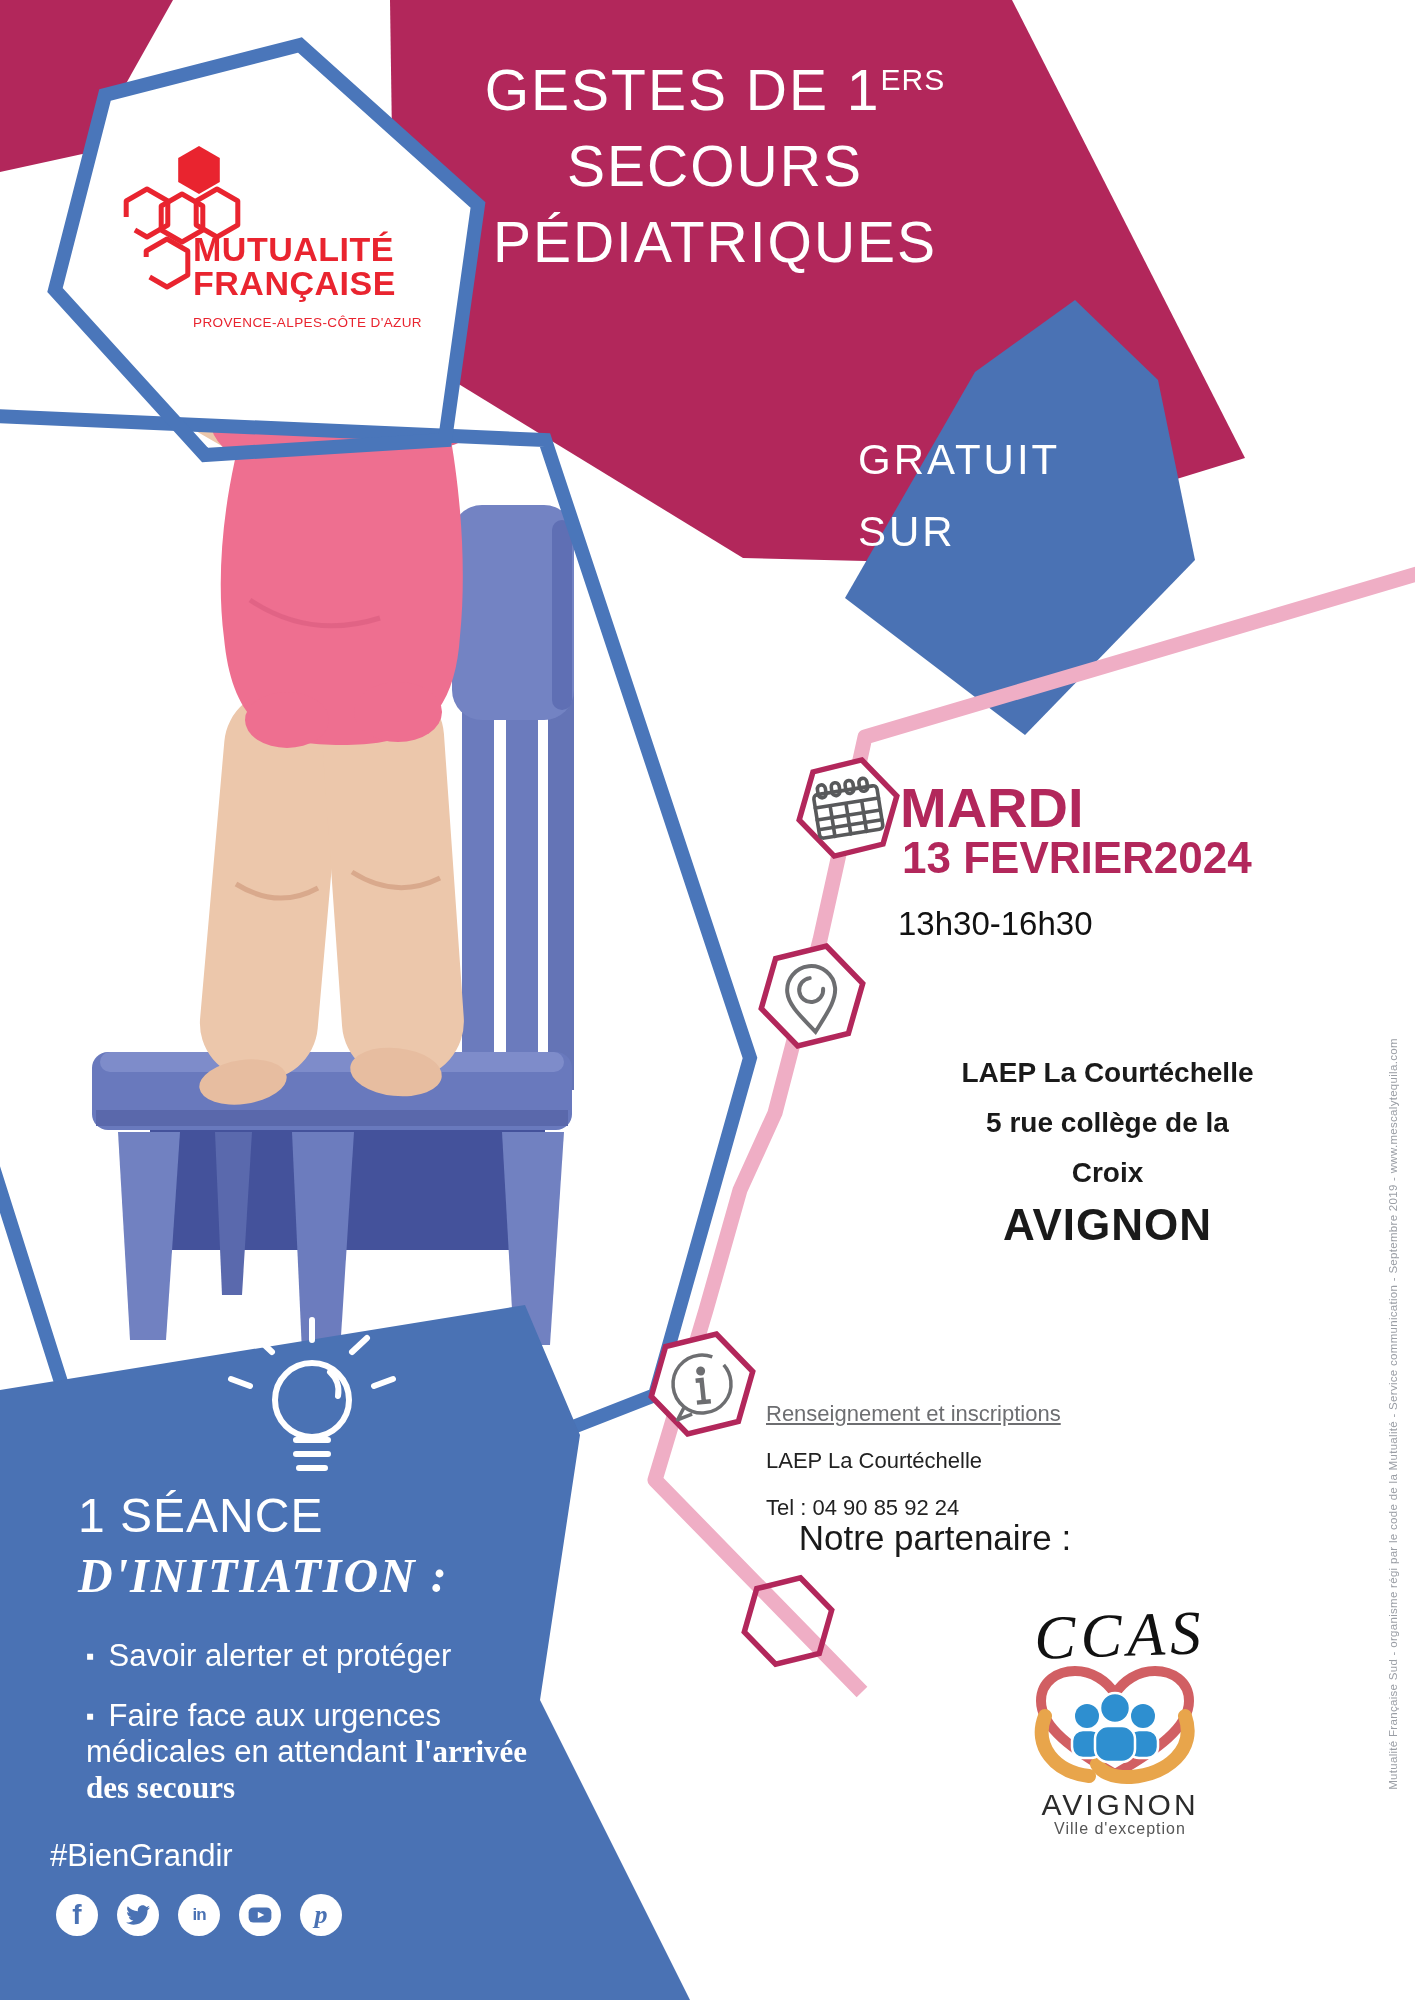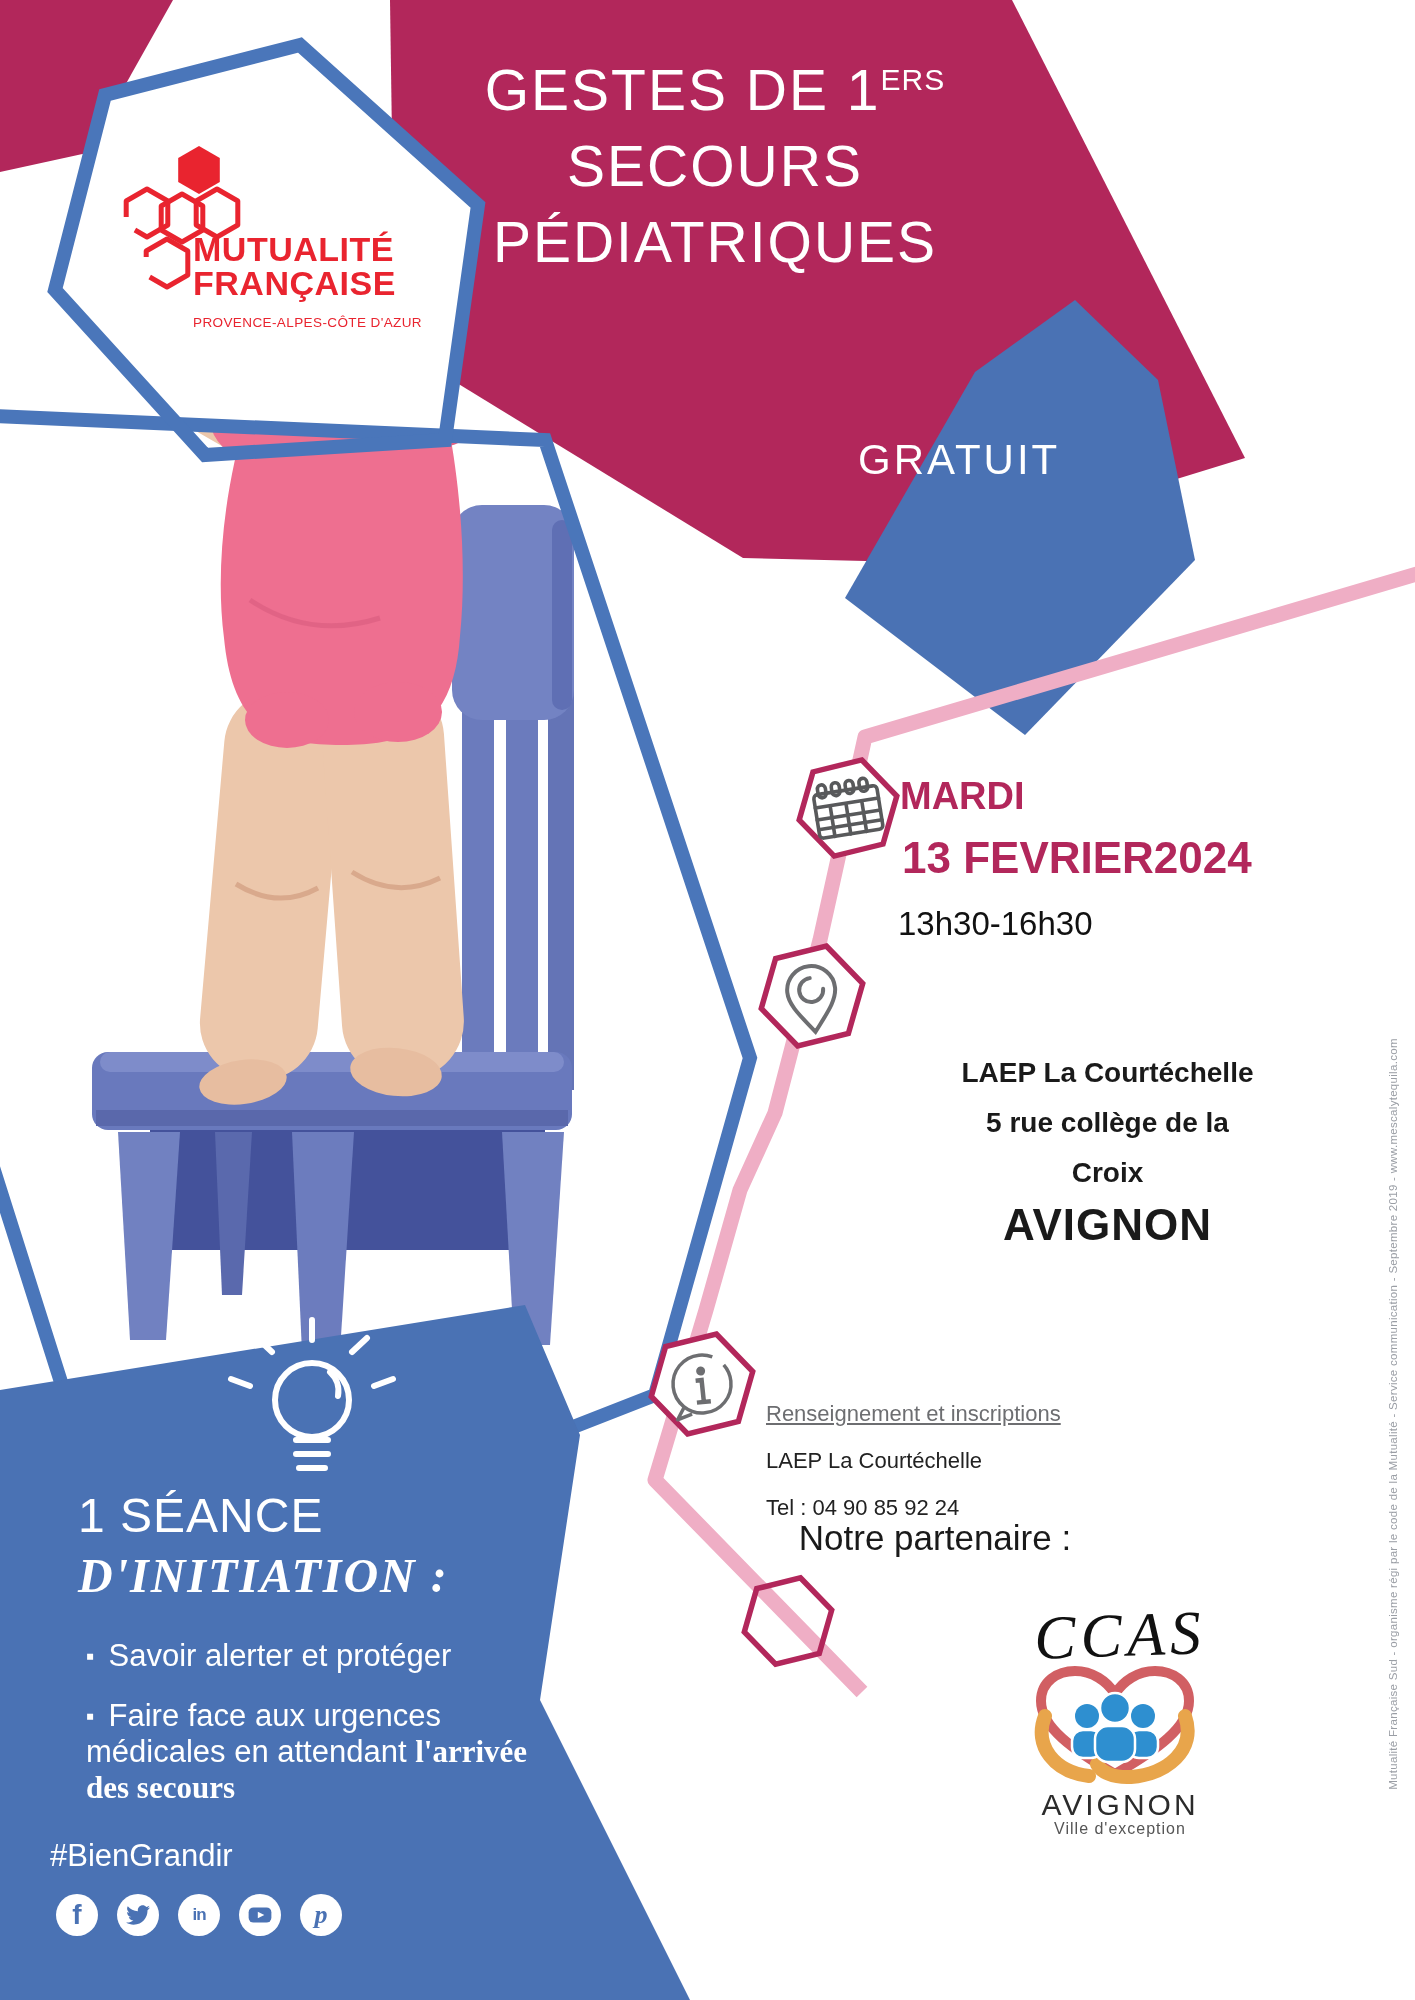--- a/index.html
+++ b/index.html
@@ -13,21 +13,21 @@
   .title-block sup{font-size:30px;letter-spacing:1px;}
   
   .logo-text{left:193px;top:232px;color:#e9242f;line-height:34px;}
   .logo-name{font-size:34px;font-weight:bold;letter-spacing:.5px;}
   .logo-region{font-size:13.5px;font-weight:normal;letter-spacing:.4px;margin-top:6px;}
   
   .badge-text{left:858px;top:424px;width:308px;text-align:left;color:#fff;line-height:72px;}
   .badge-l{font-size:42px;letter-spacing:3px;}
   .badge-l3{font-size:36px;letter-spacing:3px;}
   
-  .event-day{left:900px;top:775px;color:#b2275b;font-size:38px;font-weight:bold;}
+  .event-day{left:900px;top:775px;color:#b2275b;font-size:56px;font-weight:bold;}
   .event-date{left:902px;top:833px;color:#b2275b;font-size:44px;font-weight:bold;}
   .event-time{left:898px;top:905px;color:#111;font-size:33px;font-weight:normal;}
   
   .venue{left:960px;top:1048px;width:295px;text-align:center;color:#1a1a1a;line-height:50px;}
   .venue-line{font-size:28px;font-weight:bold;}
   .venue-city{font-size:44px;font-weight:800;letter-spacing:1px;margin-top:2px;}
   
   .contact{left:766px;top:1390px;color:#222;line-height:47px;font-size:22px;}
   .contact-head{color:#6d6e71;text-decoration:underline;}
   
@@ -188,20 +188,21 @@
   </div>
 
   <div class="abs logo-text">
     <div class="logo-name">MUTUALITÉ</div>
     <div class="logo-name">FRANÇAISE</div>
     <div class="logo-region">PROVENCE-ALPES-CÔTE D'AZUR</div>
   </div>
 
   <div class="abs badge-text">
     <div class="badge-l">GRATUIT</div>
+    <div class="badge-l">SUR</div>
   </div>
 
   <div class="abs event-day">MARDI</div>
   <div class="abs event-date">13 FEVRIER2024</div>
   <div class="abs event-time">13h30-16h30</div>
 
   <div class="abs venue">
     <div class="venue-line">LAEP La Courtéchelle</div>
     <div class="venue-line">5 rue collège de la Croix</div>
     <div class="venue-city">AVIGNON</div>

